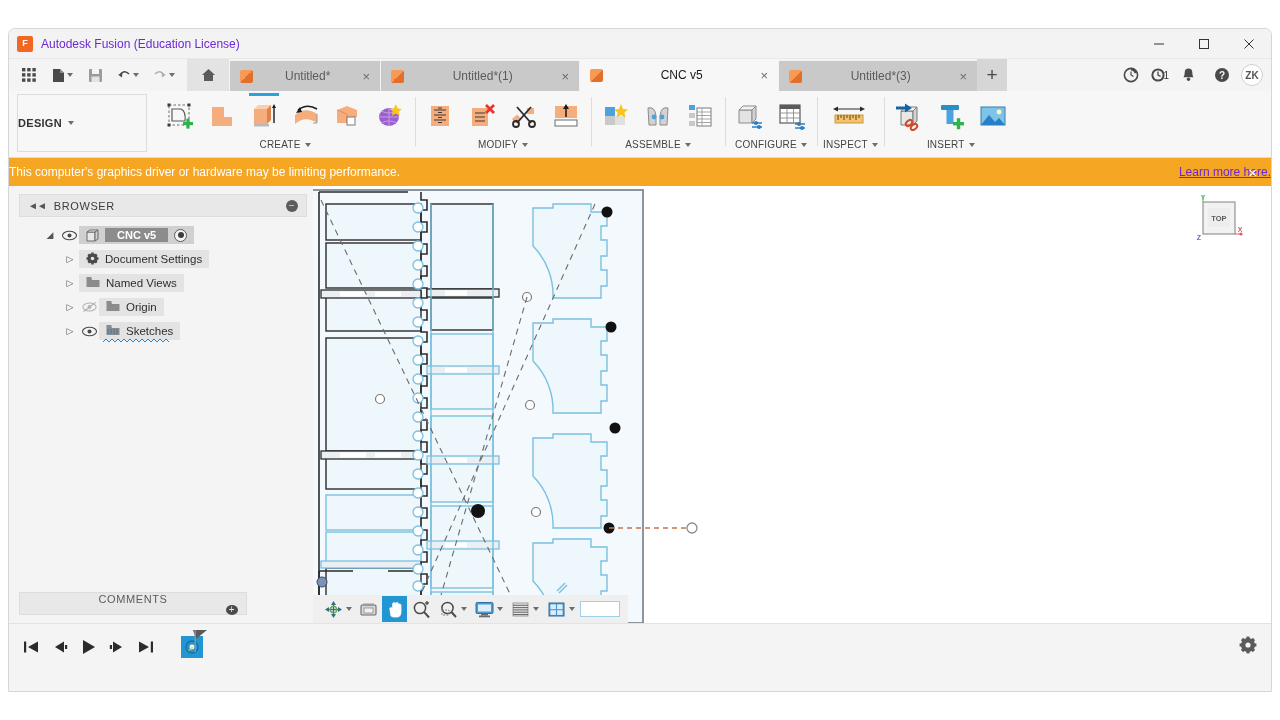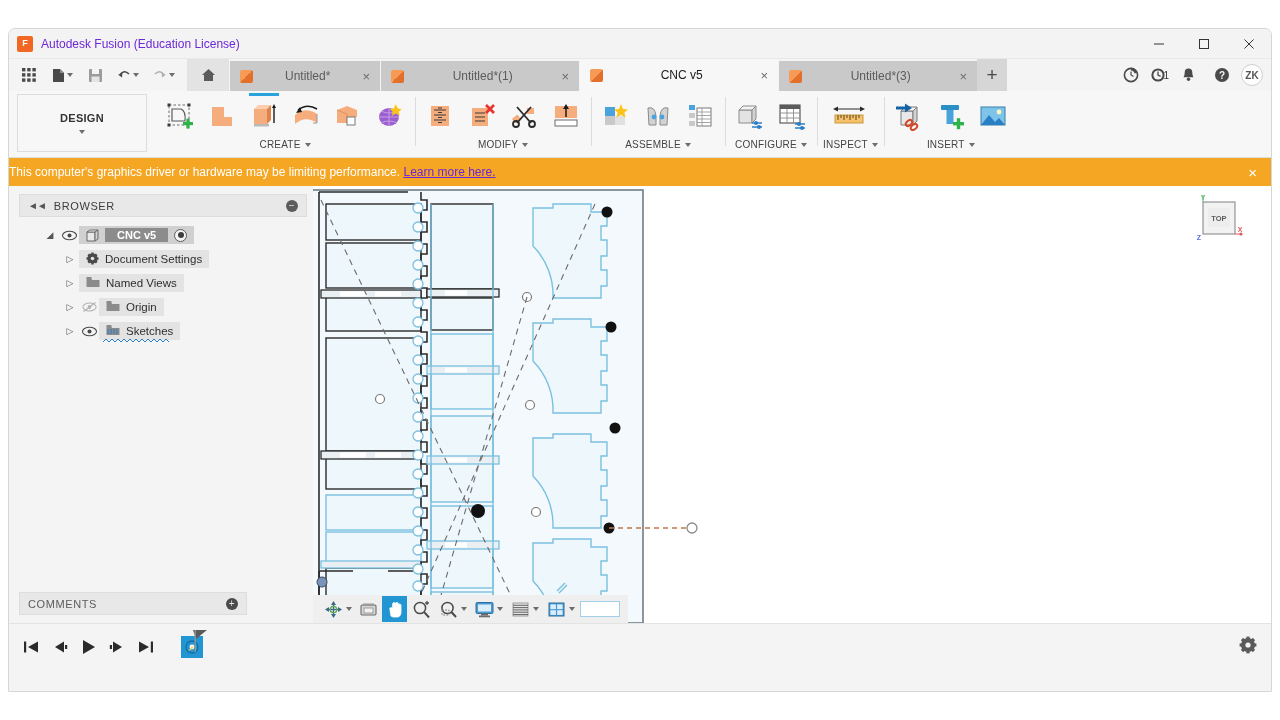--- a/index.html
+++ b/index.html
@@ -104,39 +104,39 @@
     content: ""; position: absolute; left: 16px; right: 16px; bottom: 0;
     height: 2px; background: #2aa3dd;
   }
   .ribbon {
     height: 67px; background: #f7f7f7; display: flex; align-items: flex-start;
     border-bottom: 1px solid #dcdcdc;
   }
   .design-box {
     width: 130px; height: 58px; margin: 3px 8px 0 8px;
     border: 1px solid #dcdcdc; background: #f7f7f7;
-    display: flex; align-items: center; justify-content: center; gap: 6px;
-    font-size: 11px; color: #333; font-weight: bold; letter-spacing: .3px; flex-direction: column;
+    display: flex; align-items: center; justify-content: flex-start; gap: 6px;
+    font-size: 11px; color: #333; font-weight: bold; letter-spacing: .3px;
   }
   .panel { height: 67px; display: flex; flex-direction: column; align-items: center; position: relative; padding: 0 6px; }
   .panel + .panel:before {
     content:""; position:absolute; left:0; top:6px; bottom:12px; width:1px; background:#dcdcdc;
   }
   .panel .icons { display: flex; align-items: center; gap: 4px; height: 48px; padding-top: 2px; }
   .panel .plabel { font-size: 10px; color: #444; display: flex; align-items: center; gap: 4px; letter-spacing: .2px; }
   .tool {
     width: 38px; height: 44px; display: flex; align-items: center; justify-content: center;
     position: relative;
   }
   .tool.sel:before { content:""; position:absolute; left:4px; right:4px; top:-1px; height:3px; background:#2aa3dd; }
 
   
   .banner {
     height: 28px; background: #f5a623;
-    display: flex; align-items: center; justify-content: flex-start;
+    display: flex; align-items: center; justify-content: space-between;
     position: relative;
     color: #fff; font-size: 12px;
   }
   .banner a { color:#6d28d9; text-decoration: underline; }
   .banner .bclose { position: absolute; right: 14px; font-size: 15px; color: #fff; }
 
   
   .body { display: flex; height: 437px; position: relative; background:#fff; }
 
   .browser { width: 304px; background: #f4f4f4; padding: 8px 6px 0 10px; position: relative; }
@@ -156,21 +156,21 @@
   .chip.root { background:#d0d0d0; }
   .tnode .nlabel { white-space: nowrap; }
   .root-label { background:#8c8c8c; color:#fff; padding:1px 12px; font-weight:bold; font-size:11px; }
   .radio-dot { width:13px;height:13px;border-radius:50%;border:1.5px solid #5a5a5a;display:flex;align-items:center;justify-content:center;background:#f4f4f4;}
   .radio-dot i { width:6px;height:6px;border-radius:50%;background:#3d3d3d;display:block;}
 
   .comments {
     position: absolute; left: 10px; bottom: 8px; width: 228px; height: 23px;
     background: #e8e8e8; border: 1px solid #dddddd;
     display: flex; align-items: center; padding: 0 8px;
-    font-size: 11px; color: #5b5b5b; letter-spacing: .6px;
+    font-size: 11px; color: #5b5b5b; letter-spacing: .6px; flex-direction: column;
   }
   .comments .plus { margin-left: auto; width: 12px; height: 12px; border-radius: 50%; background: #4b4b4b; color:#e8e8e8; font-size:10px; display:flex; align-items:center; justify-content:center; line-height:1;}
 
   
   .canvas { flex: 1; position: relative; background: #ffffff; overflow: hidden; }
   .viewcube { position: absolute; right: 22px; top: 8px; width: 60px; height: 56px; font-weight: bold; }
   .navbar {
     position: absolute; left: 0; bottom: 0; height: 28px;
     background: #efefef; display: flex; align-items: center; padding: 0 8px; gap: 2px;
   }

